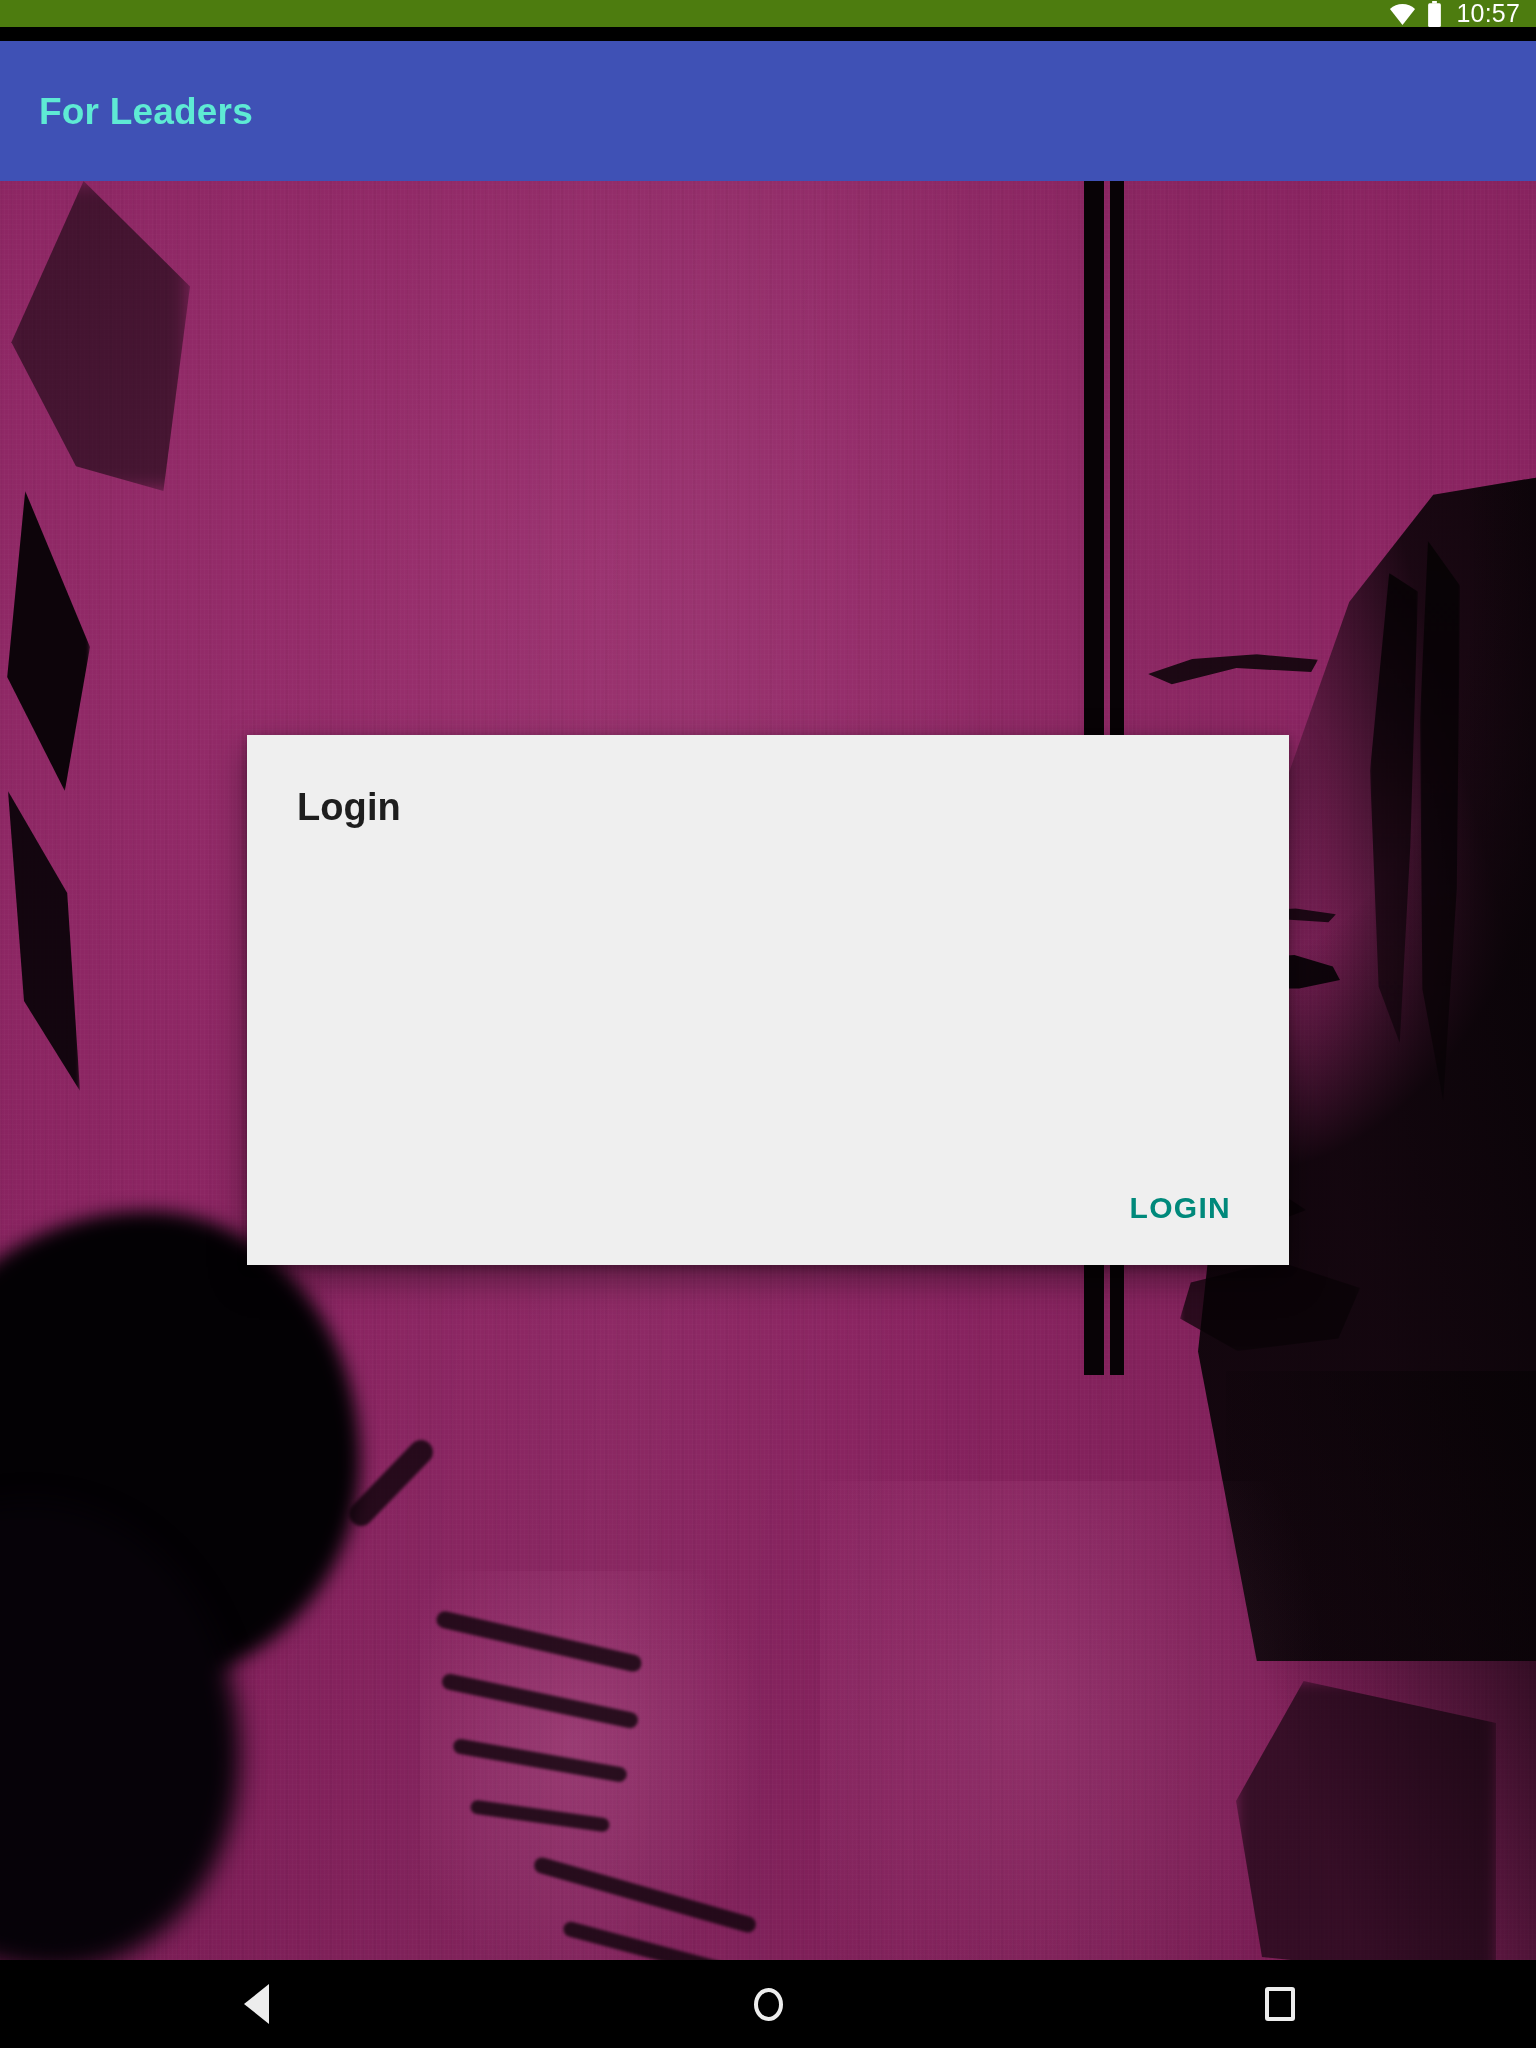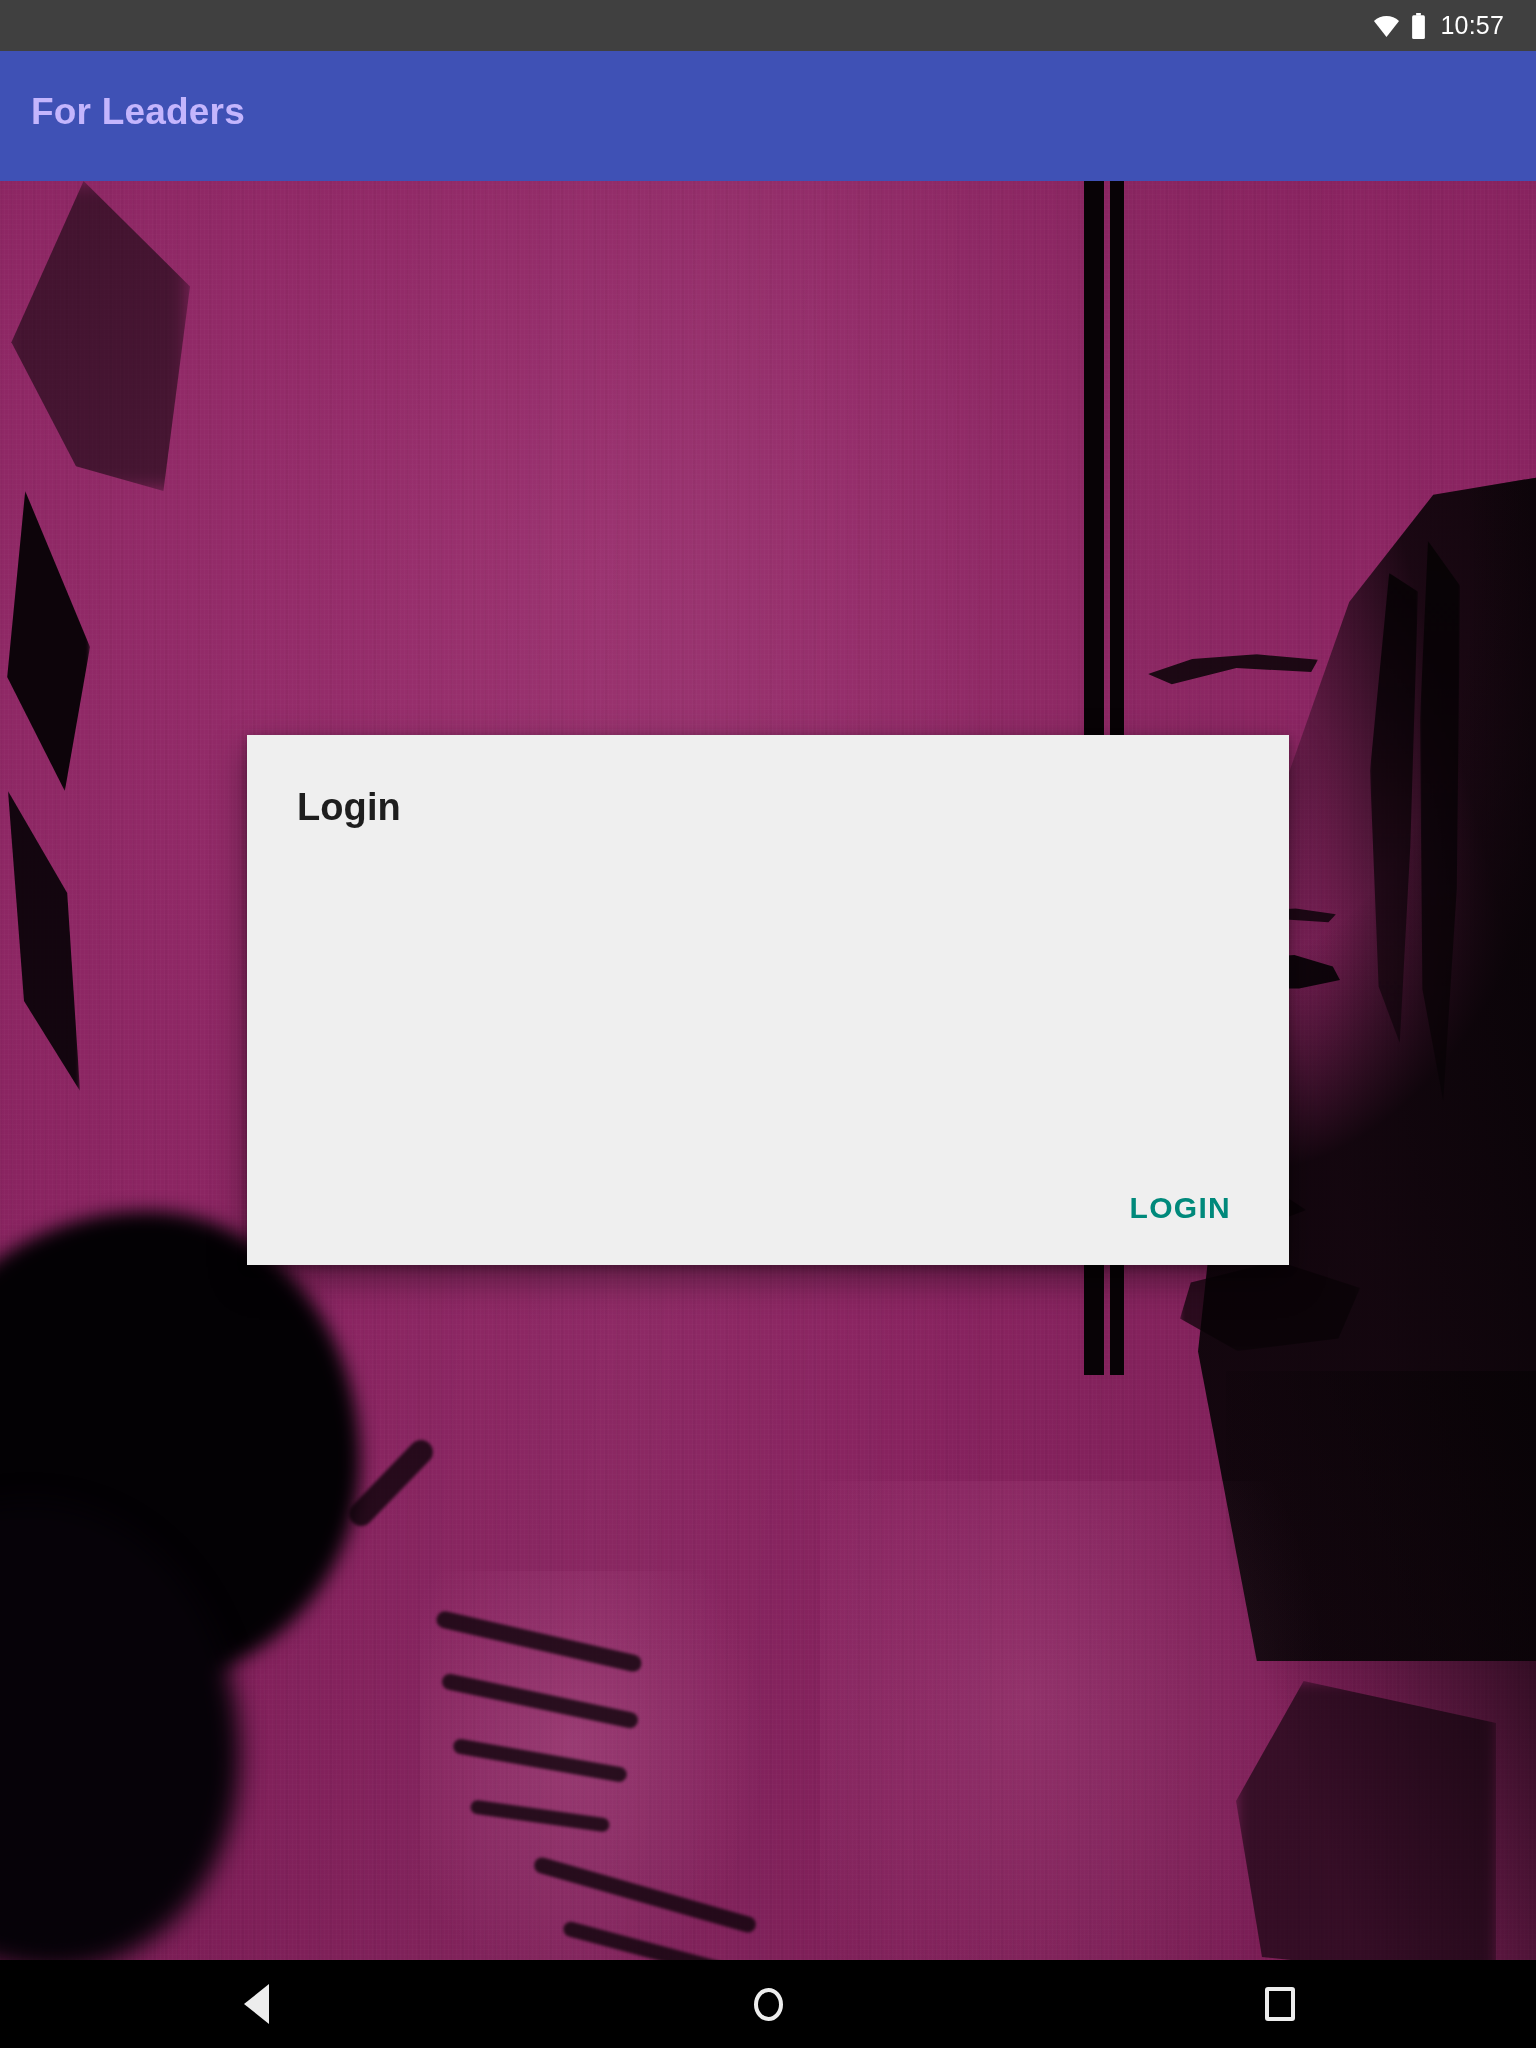--- a/index.html
+++ b/index.html
@@ -21,26 +21,26 @@
     height: 2048px;
     overflow: hidden;
     background: #000;
   }
 
   
   #status-bar {
     position: absolute;
     top: 0; left: 0;
     width: 1536px;
-    height: 51px;
-    background: #404040;
+    height: 27px;
+    background: #4d7c0f;
     display: flex;
     align-items: center;
     justify-content: flex-end;
-    padding-right: 32px;
+    padding-right: 16px;
     box-sizing: border-box;
     z-index: 40;
   }
   .status-icons {
     display: flex;
     align-items: center;
     gap: 11px;
   }
   .wifi-icon {
     width: 27px;
@@ -69,25 +69,26 @@
     width: 1536px;
     height: 140px;
     background: #3F51B5;
     display: flex;
     align-items: center;
     box-sizing: border-box;
     padding-left: 31px;
     z-index: 35;
   }
   #app-bar-title {
-    color: #c4b5fd;
+    color: #5eead4;
     font-size: 37px;
     font-weight: bold;
     letter-spacing: 0.2px;
     line-height: 1;
+    margin-left: 8px;
   }
 
   
   #photo-area {
     position: absolute;
     top: 181px; left: 0;
     width: 1536px;
     height: 1779px;
     overflow: hidden;
     background: #8A2461;

